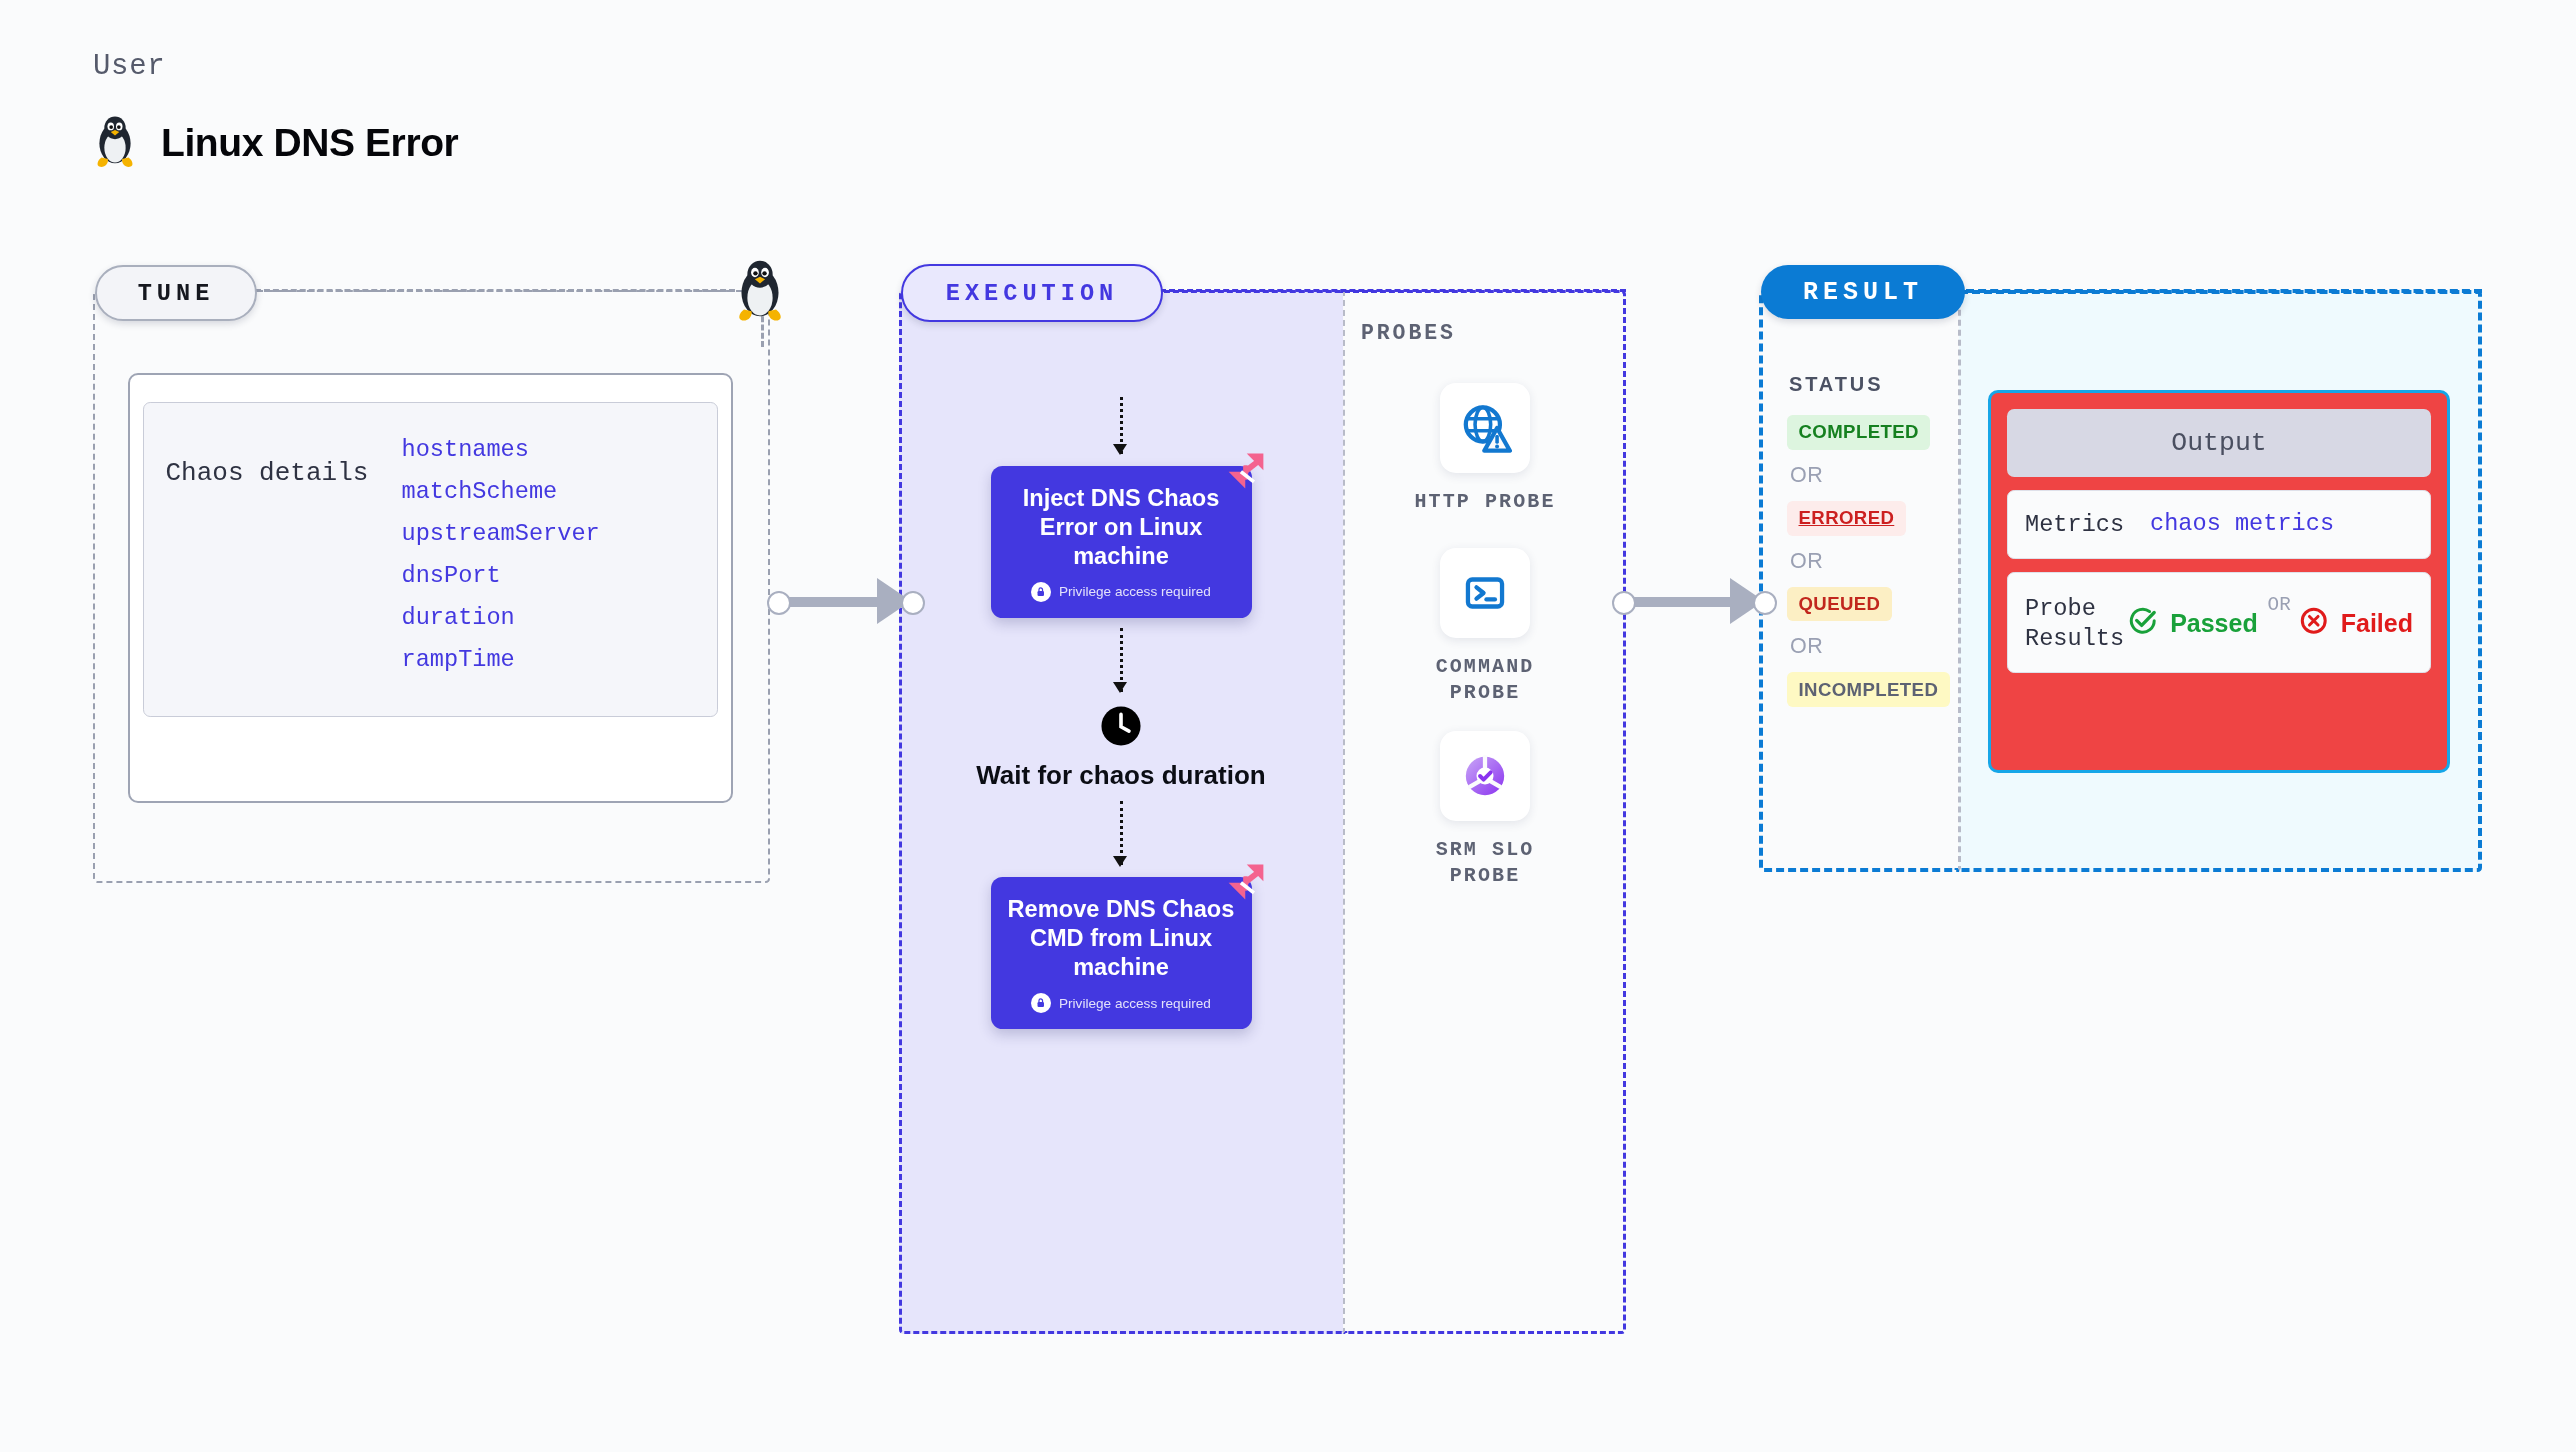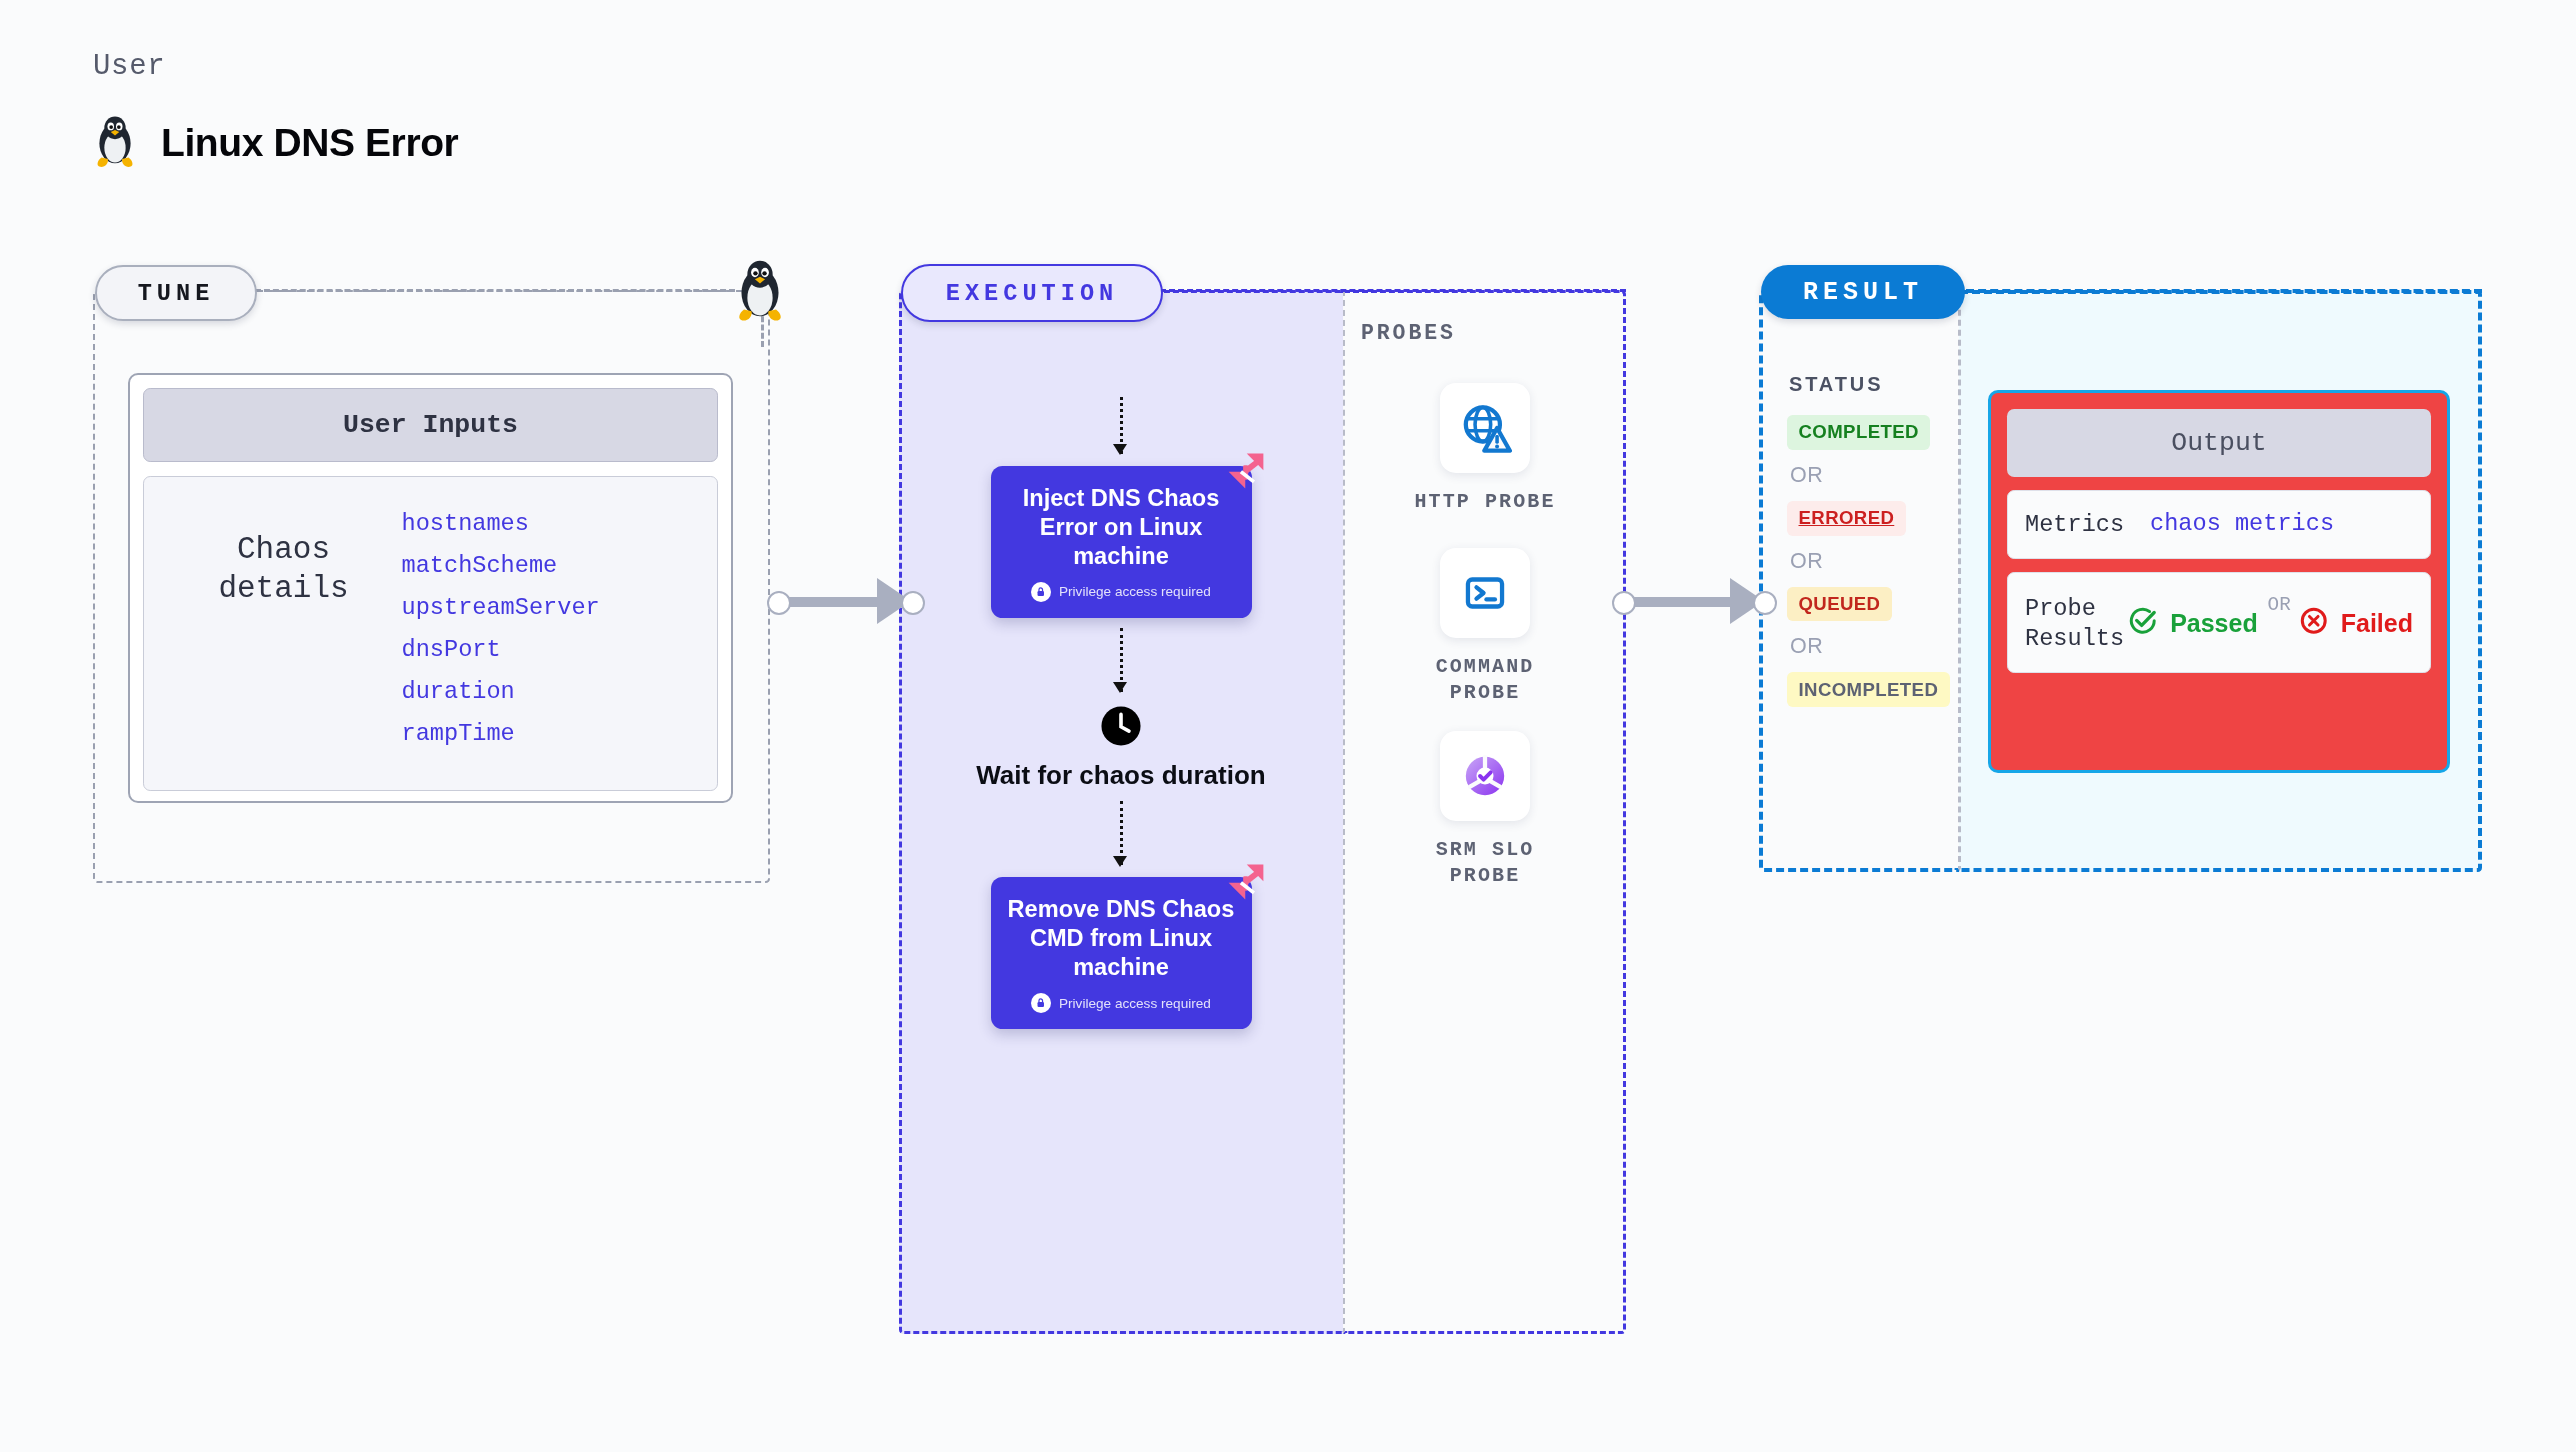--- a/index.html
+++ b/index.html
@@ -67,22 +67,22 @@
     height:72px;background:#d7d8e4;border:1.4px solid #b9bbcc;border-radius:7.2px;
     display:flex;align-items:center;justify-content:center;
     font-family:"Liberation Mono", monospace;font-size:26.5px;color:#2e3242;font-weight:bold;
   }
   #chaos-details-card{
     margin-top:14.3px;height:315px;background:#f5f6fa;
     border:1.4px solid #c9ccd8;border-radius:7.2px;
     display:flex;padding:20px 21.5px 0 21.5px;box-sizing:border-box;
   }
   #chaos-details-label{
-    font-family:"Liberation Mono", monospace;font-size:31px;color:#2e3242;
-    width:236px;padding-top:34px;line-height:1.25;text-align:center;
+    font-family:"Liberation Mono", monospace;font-size:26px;color:#2e3242;
+    width:236px;padding-top:34px;line-height:1.25;
   }
   #chaos-details-fields{display:flex;flex-direction:column;gap:15px;padding-top:13px;}
   .field-name{
     font-family:"Liberation Mono", monospace;font-size:23.6px;color:#4338e0;
   }
 
   
   #exec-box{
     left:899px;top:290px;width:444px;height:1044px;
     border:3.6px dashed #4338e0;border-right:none;border-radius:4.3px 0 0 4.3px;
@@ -260,21 +260,20 @@
     <ellipse cx="37" cy="16" rx="4.6" ry="5.6" fill="#fff"></ellipse>
     <circle cx="25.6" cy="17" r="2.6" fill="#111"></circle>
     <circle cx="36.4" cy="17" r="2.6" fill="#111"></circle>
     <path d="M25 24 L31 21 L37 24 L31 29 Z" fill="#f5b300"></path>
     <path d="M12 60 C6 64 4 72 10 73 C17 74 22 68 21 62 Z" fill="#f5b300"></path>
     <path d="M50 60 C56 64 58 72 52 73 C45 74 40 68 41 62 Z" fill="#f5b300"></path>
   </svg>
 </div>
 
 <div id="user-inputs-card">
-  <div id="user-inputs-header">User Inputs</div>
   <div id="chaos-details-card">
     <div id="chaos-details-label">Chaos details</div>
     <div id="chaos-details-fields">
       <div class="field-name">hostnames</div>
       <div class="field-name">matchScheme</div>
       <div class="field-name">upstreamServer</div>
       <div class="field-name">dnsPort</div>
       <div class="field-name">duration</div>
       <div class="field-name">rampTime</div>
     </div>

